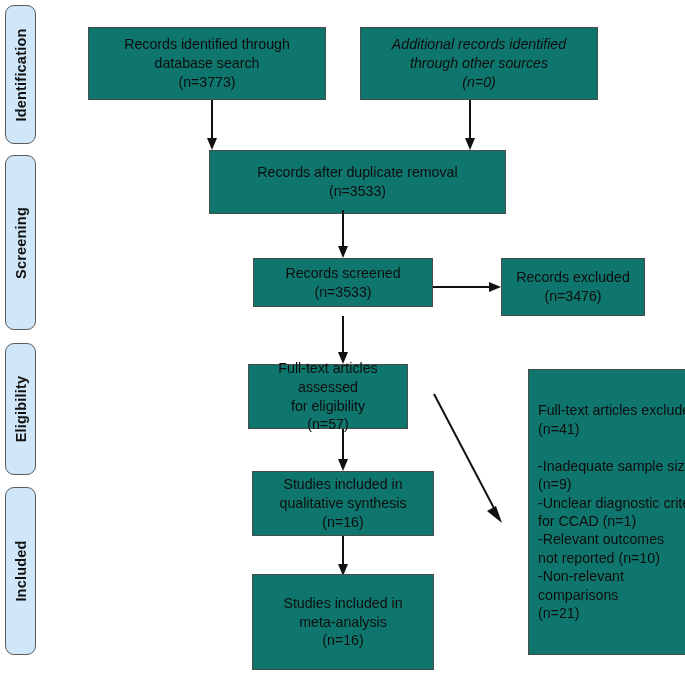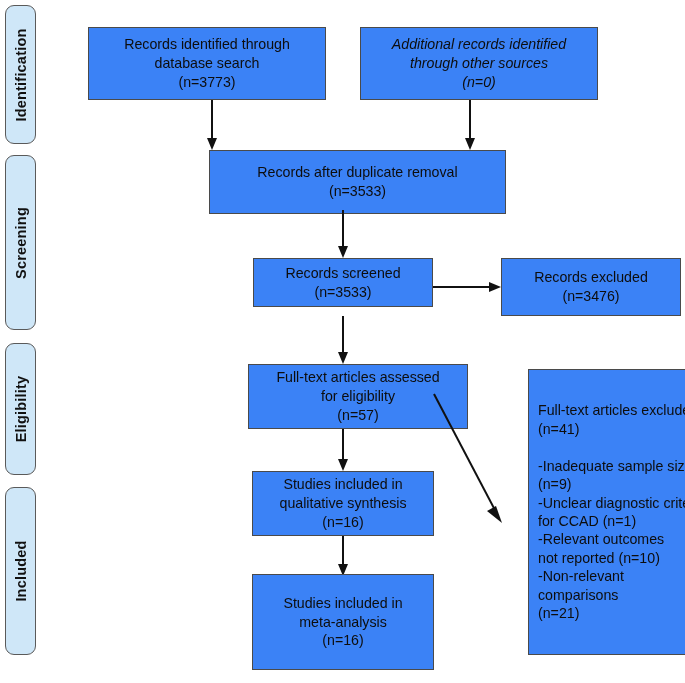--- a/index.html
+++ b/index.html
@@ -36,21 +36,21 @@
     white-space: nowrap;
     font-size: 14.5px;
     font-weight: bold;
     color: #111111;
     letter-spacing: 0.2px;
   }
 
   
   .flow-box {
     position: absolute;
-    background: #3b82f6;
+    background: #0f766e;
     border: 1.5px solid #4a4a4a;
     box-sizing: border-box;
     display: flex;
     align-items: center;
     justify-content: center;
     text-align: center;
     font-size: 14.2px;
     color: #0d0d0d;
     line-height: 1.32;
     padding: 2px 1px;
@@ -147,31 +147,31 @@
   <div class="flow-box" style="left:253px; top:258px; width:180px; height:49px;">
     <span class="box-text">Records screened
 (n=3533)</span>
   </div>
 
   <svg class="connector" style="left:433px; top:275px; width:72px; height:24px;">
     <line x1="0" y1="12" x2="58" y2="12"></line>
     <polygon points="68,12 56,7 56,17"></polygon>
   </svg>
 
-  <div class="flow-box" style="left:501px; top:258px; width:180px; height:58px;">
+  <div class="flow-box" style="left:501px; top:258px; width:144px; height:58px;">
     <span class="box-text">Records excluded
 (n=3476)</span>
   </div>
 
   <svg class="connector" style="left:331px; top:316px; width:24px; height:50px;">
     <line x1="12" y1="0" x2="12" y2="40"></line>
     <polygon points="12,48 7,36 17,36"></polygon>
   </svg>
 
-  <div class="flow-box" style="left:248px; top:364px; width:220px; height:65px;">
+  <div class="flow-box" style="left:248px; top:364px; width:160px; height:65px;">
     <span class="box-text">Full-text articles assessed
 for eligibility
 (n=57)</span>
   </div>
 
   <svg class="connector" style="left:430px; top:392px; width:80px; height:135px;">
     <line x1="4" y1="2" x2="66" y2="120"></line>
     <polygon points="72,131 57,119 66,114"></polygon>
   </svg>
 

